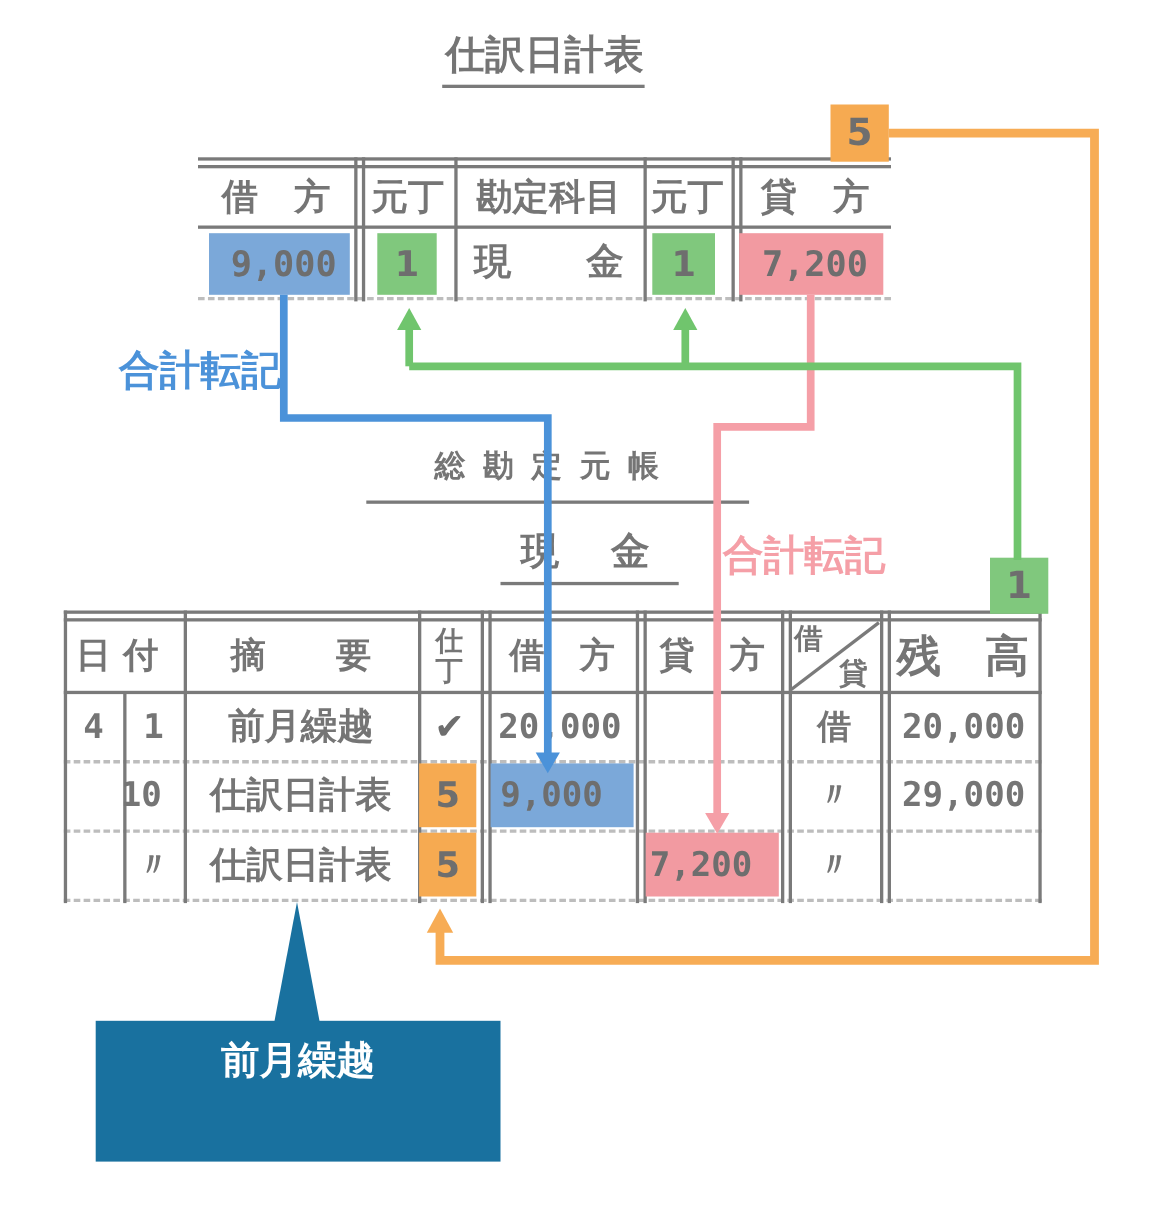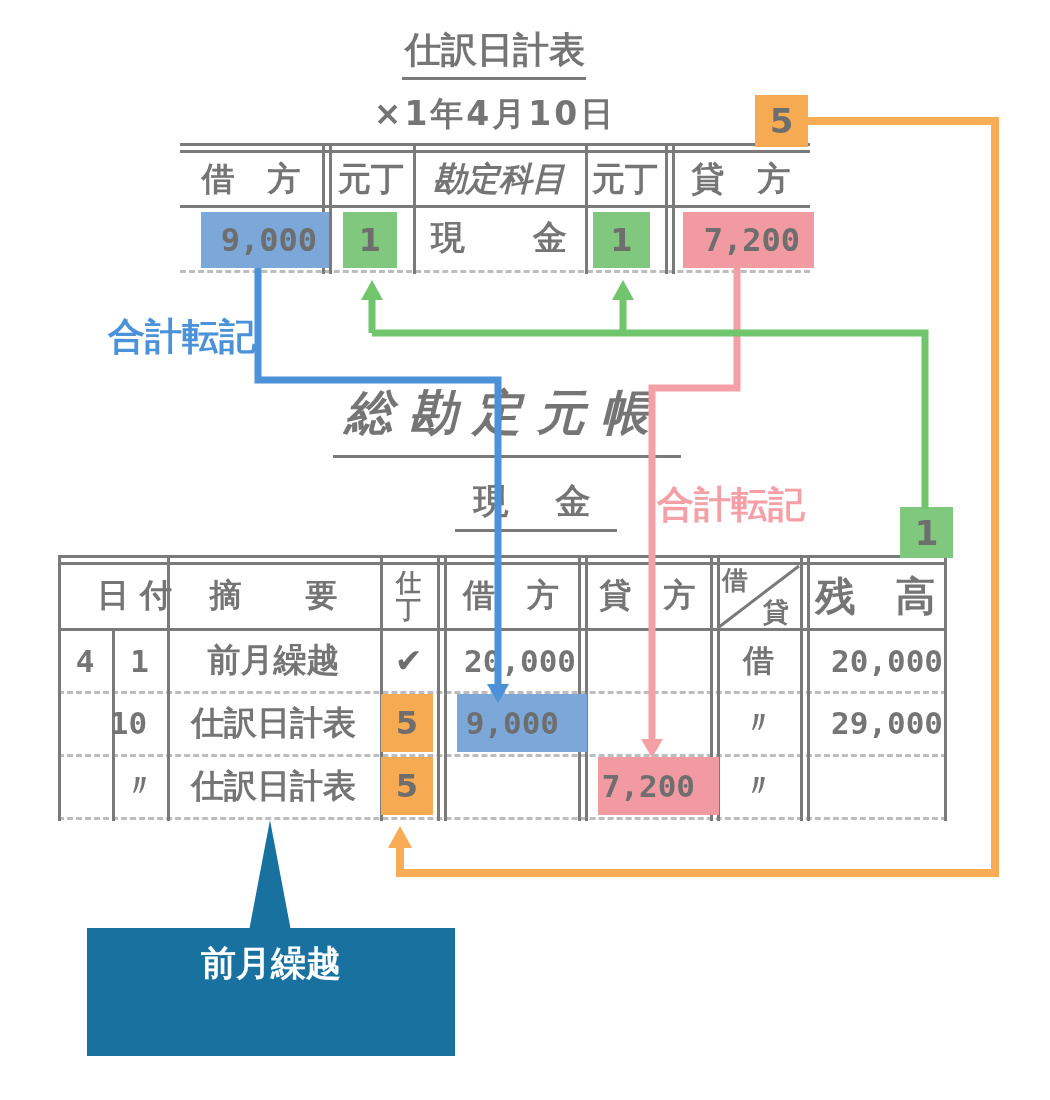--- a/index.html
+++ b/index.html
@@ -4,70 +4,69 @@
 <style>
   html,body{margin:0;padding:0;background:#fff;}
   #canvas{position:relative;width:1050px;height:1100px;background:#fff;overflow:hidden;
           font-family:"DejaVu Sans",sans-serif;color:#757575;}
   .abs{position:absolute;}
   .hl{position:absolute;height:3px;background:#7a7a7a;}
   .vl{position:absolute;width:3px;background:#7a7a7a;}
   .dash{position:absolute;height:0;border-top:3px dashed #bdbdbd;}
   .txt{position:absolute;color:#757575;font-weight:bold;white-space:nowrap;}
   .cc{display:flex;align-items:center;justify-content:center;}
-  .cr{display:flex;align-items:center;justify-content:flex-end;margin-left:11px;}
+  .cr{display:flex;align-items:center;justify-content:flex-end;}
   .num{font-family:"DejaVu Sans Mono",monospace;}
   .badge{position:absolute;display:flex;align-items:center;justify-content:center;
          font-weight:bold;color:#6e6e6e;z-index:4;}
   svg.overlay{position:absolute;left:0;top:0;z-index:6;pointer-events:none;}
   .callout{position:absolute;left:87px;top:928px;width:368px;height:128px;background:#19719f;z-index:3;}
   .callout-line{position:absolute;width:368px;text-align:center;color:#ffffff;font-weight:bold;white-space:nowrap;}
 </style>
 </head>
 <body>
 
 <div id="canvas">
 
   <div class="txt cc" style="left:330px;top:26px;width:330px;height:48px;font-size:36px;">仕訳日計表</div>
   <div class="hl" style="left:402px;top:77px;width:184px;"></div>
-  <div class="txt cc" style="left:330px;top:92px;width:330px;height:44px;font-size:33px;letter-spacing:3px;">×1年4月10日</div>
 
   <div class="badge" style="left:755px;top:95px;width:53px;height:52px;background:#f6aa51;font-size:34px;">5</div>
 
   <div class="hl" style="left:180px;top:143px;width:630px;"></div>
   <div class="hl" style="left:180px;top:150px;width:630px;"></div>
   <div class="hl" style="left:180px;top:205px;width:630px;"></div>
   <div class="dash" style="left:180px;top:270px;width:630px;"></div>
   <div class="vl" style="left:322px;top:143px;height:131px;"></div>
   <div class="vl" style="left:329px;top:143px;height:131px;"></div>
   <div class="vl" style="left:413px;top:143px;height:131px;"></div>
   <div class="vl" style="left:585px;top:143px;height:131px;"></div>
   <div class="vl" style="left:665px;top:143px;height:131px;"></div>
   <div class="vl" style="left:672px;top:143px;height:131px;"></div>
 
   <div class="txt cc" style="left:180px;top:153px;width:142px;height:52px;font-size:33px;">借　方</div>
   <div class="txt cc" style="left:329px;top:153px;width:84px;height:52px;font-size:33px;">元丁</div>
-  <div class="txt cc" style="left:413px;top:153px;width:172px;height:52px;font-size:33px;font-style:italic;">勘定科目</div>
+  <div class="txt cc" style="left:413px;top:153px;width:172px;height:52px;font-size:33px;">勘定科目</div>
   <div class="txt cc" style="left:585px;top:153px;width:80px;height:52px;font-size:33px;">元丁</div>
   <div class="txt cc" style="left:672px;top:153px;width:138px;height:52px;font-size:33px;">貸　方</div>
 
   <div class="abs cr num" style="left:190px;top:212px;width:128px;height:56px;background:#7ba8d9;
        padding-right:12px;box-sizing:border-box;font-size:32px;font-weight:bold;color:#6e6e6e;">9,000</div>
   <div class="abs cc" style="left:343px;top:212px;width:54px;height:56px;background:#80c87d;
        font-size:32px;font-weight:bold;color:#6e6e6e;">1</div>
   <div class="txt cc" style="left:413px;top:207px;width:172px;height:61px;font-size:34px;">現　　金</div>
   <div class="abs cc" style="left:593px;top:212px;width:57px;height:56px;background:#80c87d;
        font-size:32px;font-weight:bold;color:#6e6e6e;">1</div>
   <div class="abs cr num" style="left:672px;top:212px;width:131px;height:56px;background:#f29aa1;
        padding-right:14px;box-sizing:border-box;font-size:32px;font-weight:bold;color:#6e6e6e;">7,200</div>
 
   <div class="txt" style="left:108px;top:312px;font-size:37px;color:#4b92d9;">合計転記</div>
   <div class="txt" style="left:657px;top:480px;font-size:37px;color:#f59fa7;">合計転記</div>
 
-  <div class="txt cc" style="left:325px;top:390px;width:360px;height:46px;font-size:48px;letter-spacing:16px;font-style:italic;">総勘定元帳</div>
+  <div class="txt cc" style="left:325px;top:401px;width:360px;height:46px;font-size:28px;letter-spacing:16px;">総勘定元帳</div>
   <div class="hl" style="left:333px;top:455px;width:348px;"></div>
   <div class="txt cc" style="left:420px;top:480px;width:230px;height:42px;font-size:35px;letter-spacing:6px;">現　金</div>
   <div class="hl" style="left:455px;top:529px;width:162px;"></div>
 
   <div class="badge" style="left:900px;top:507px;width:53px;height:51px;background:#80c87d;font-size:34px;">1</div>
 
   <div class="hl" style="left:58px;top:555px;width:889px;"></div>
   <div class="hl" style="left:58px;top:562px;width:889px;"></div>
   <div class="hl" style="left:58px;top:628px;width:889px;"></div>
   <div class="dash" style="left:58px;top:691px;width:889px;"></div>
@@ -80,21 +79,21 @@
   <div class="vl" style="left:437px;top:555px;height:266px;"></div>
   <div class="vl" style="left:444px;top:555px;height:266px;"></div>
   <div class="vl" style="left:578px;top:555px;height:266px;"></div>
   <div class="vl" style="left:585px;top:555px;height:266px;"></div>
   <div class="vl" style="left:710px;top:555px;height:266px;"></div>
   <div class="vl" style="left:717px;top:555px;height:266px;"></div>
   <div class="vl" style="left:800px;top:555px;height:266px;"></div>
   <div class="vl" style="left:807px;top:555px;height:266px;"></div>
   <div class="vl" style="left:944px;top:555px;height:266px;"></div>
 
-  <div class="txt cc" style="left:58px;top:566px;width:97px;height:60px;font-size:32px;padding-left:28px;">日 付</div>
+  <div class="txt cc" style="left:58px;top:566px;width:97px;height:60px;font-size:32px;">日 付</div>
   <div class="txt cc" style="left:167px;top:566px;width:213px;height:60px;font-size:32px;">摘　　要</div>
   <div class="abs" style="left:380px;top:566px;width:57px;height:60px;display:flex;flex-direction:column;
        align-items:center;justify-content:center;font-size:25px;font-weight:bold;line-height:27px;">
     <span>仕</span>
     <span>丁</span>
   </div>
   <div class="txt cc" style="left:444px;top:566px;width:134px;height:60px;font-size:32px;">借　方</div>
   <div class="txt cc" style="left:585px;top:566px;width:125px;height:60px;font-size:32px;">貸　方</div>
   <div class="txt" style="left:722px;top:563px;font-size:26px;">借</div>
   <div class="txt" style="left:763px;top:595px;font-size:26px;">貸</div>

